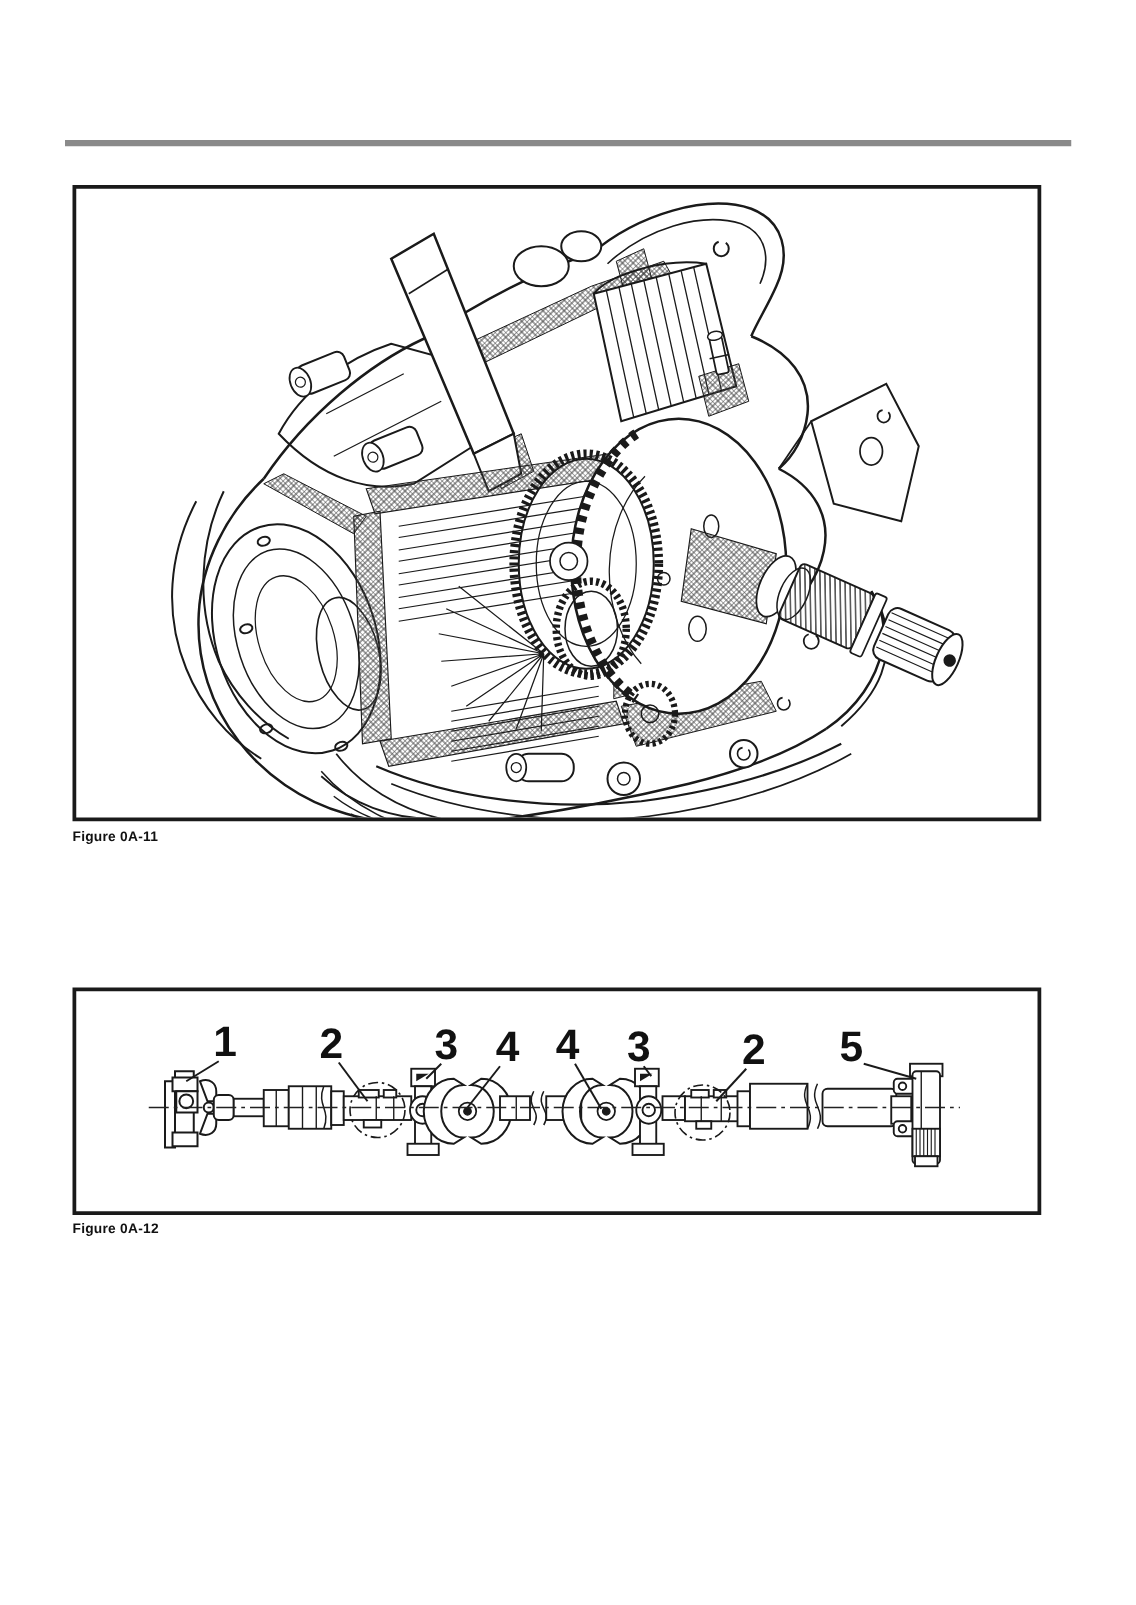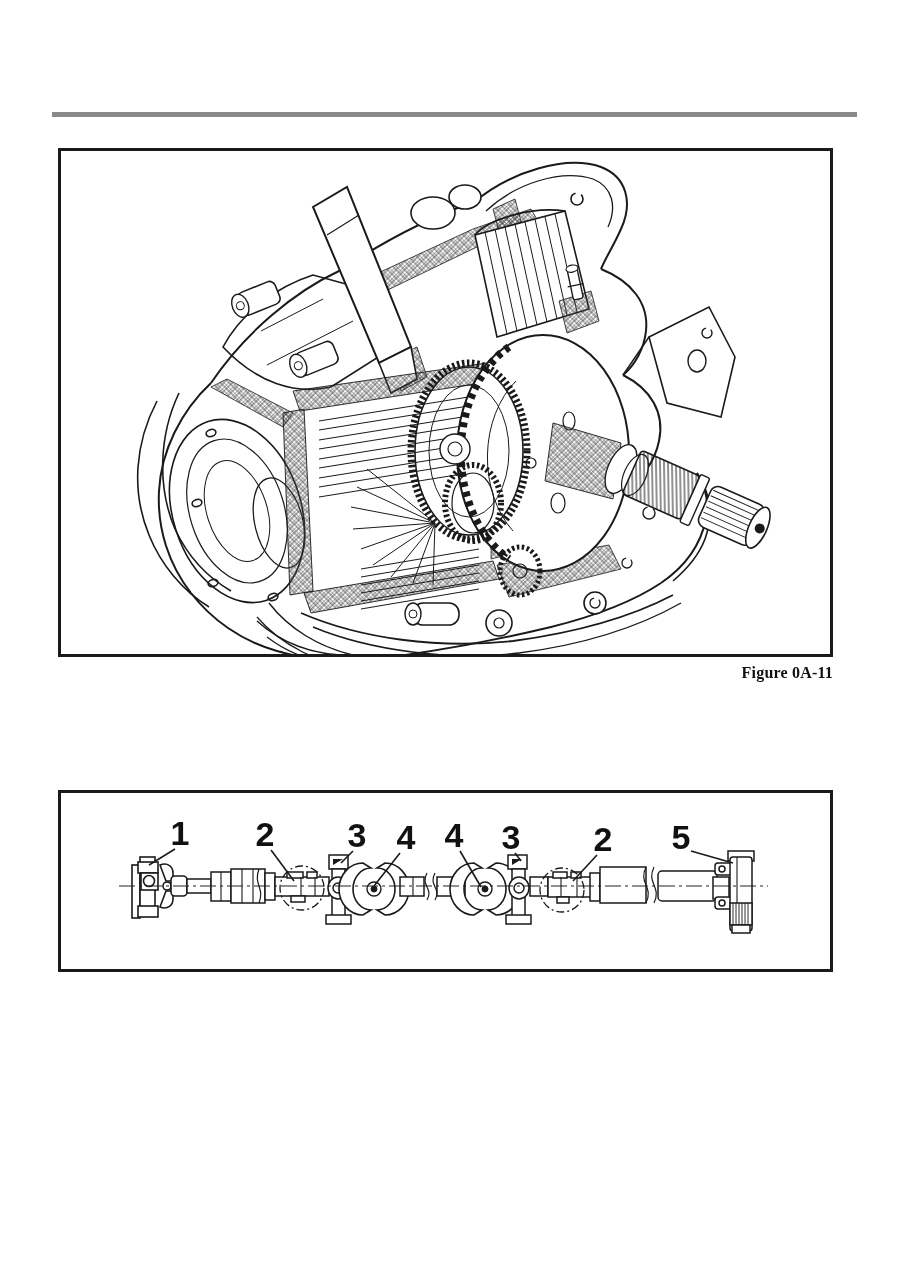--- a/index.html
+++ b/index.html
@@ -5,22 +5,22 @@
   html,body{margin:0;padding:0;background:#ffffff;}
   .page{
     position:relative;width:909px;height:1284px;background:#ffffff;
     font-family:"Liberation Sans",sans-serif;overflow:hidden;
   }
   .top-rule{position:absolute;left:52px;top:112px;width:805px;height:5px;background:#8a8a8a;}
   .fig-box{position:absolute;background:#ffffff;border:3px solid #1a1a1a;}
   .fig-box-1{left:58px;top:148px;width:769px;height:503px;}
   .fig-box-2{left:58px;top:790px;width:769px;height:176px;}
   .fig-caption{
-    position:absolute;left:58px;width:775px;text-align:right;
-    font-size:16px;font-weight:bold;color:#111;letter-spacing:.2px;font-family:Liberation Serif, serif;
+    position:absolute;left:58px;width:775px;text-align:left;
+    font-size:11px;font-weight:bold;color:#111;letter-spacing:.2px;
   }
   .cap-1{top:664px;}
   .cap-2{top:977px;}
   svg{display:block;}
   .ink{stroke:#1a1a1a;fill:none;}
   .inkf{stroke:#1a1a1a;fill:#ffffff;}
   .callout-num{font-family:"Liberation Sans",sans-serif;font-size:34px;font-weight:bold;fill:#111;}
   .leader{stroke:#1a1a1a;stroke-width:1.6;fill:none;}
 </style>
 </head>
@@ -326,14 +326,15 @@
           <text x="393" y="54" text-anchor="middle" class="callout-num">4</text>
           <line x1="454" y1="60" x2="460" y2="68" class="leader"></line>
           <text x="450" y="56" text-anchor="middle" class="callout-num">3</text>
           <line x1="536" y1="62" x2="512" y2="88" class="leader"></line>
           <text x="542" y="58" text-anchor="middle" class="callout-num">2</text>
           <line x1="630" y1="58" x2="672" y2="70" class="leader"></line>
           <text x="620" y="56" text-anchor="middle" class="callout-num">5</text>
         </g>
     </svg>
   </div>
+  <div class="fig-caption cap-2">Figure 0A-12</div>
 
 </div>
 
 </body></html>

